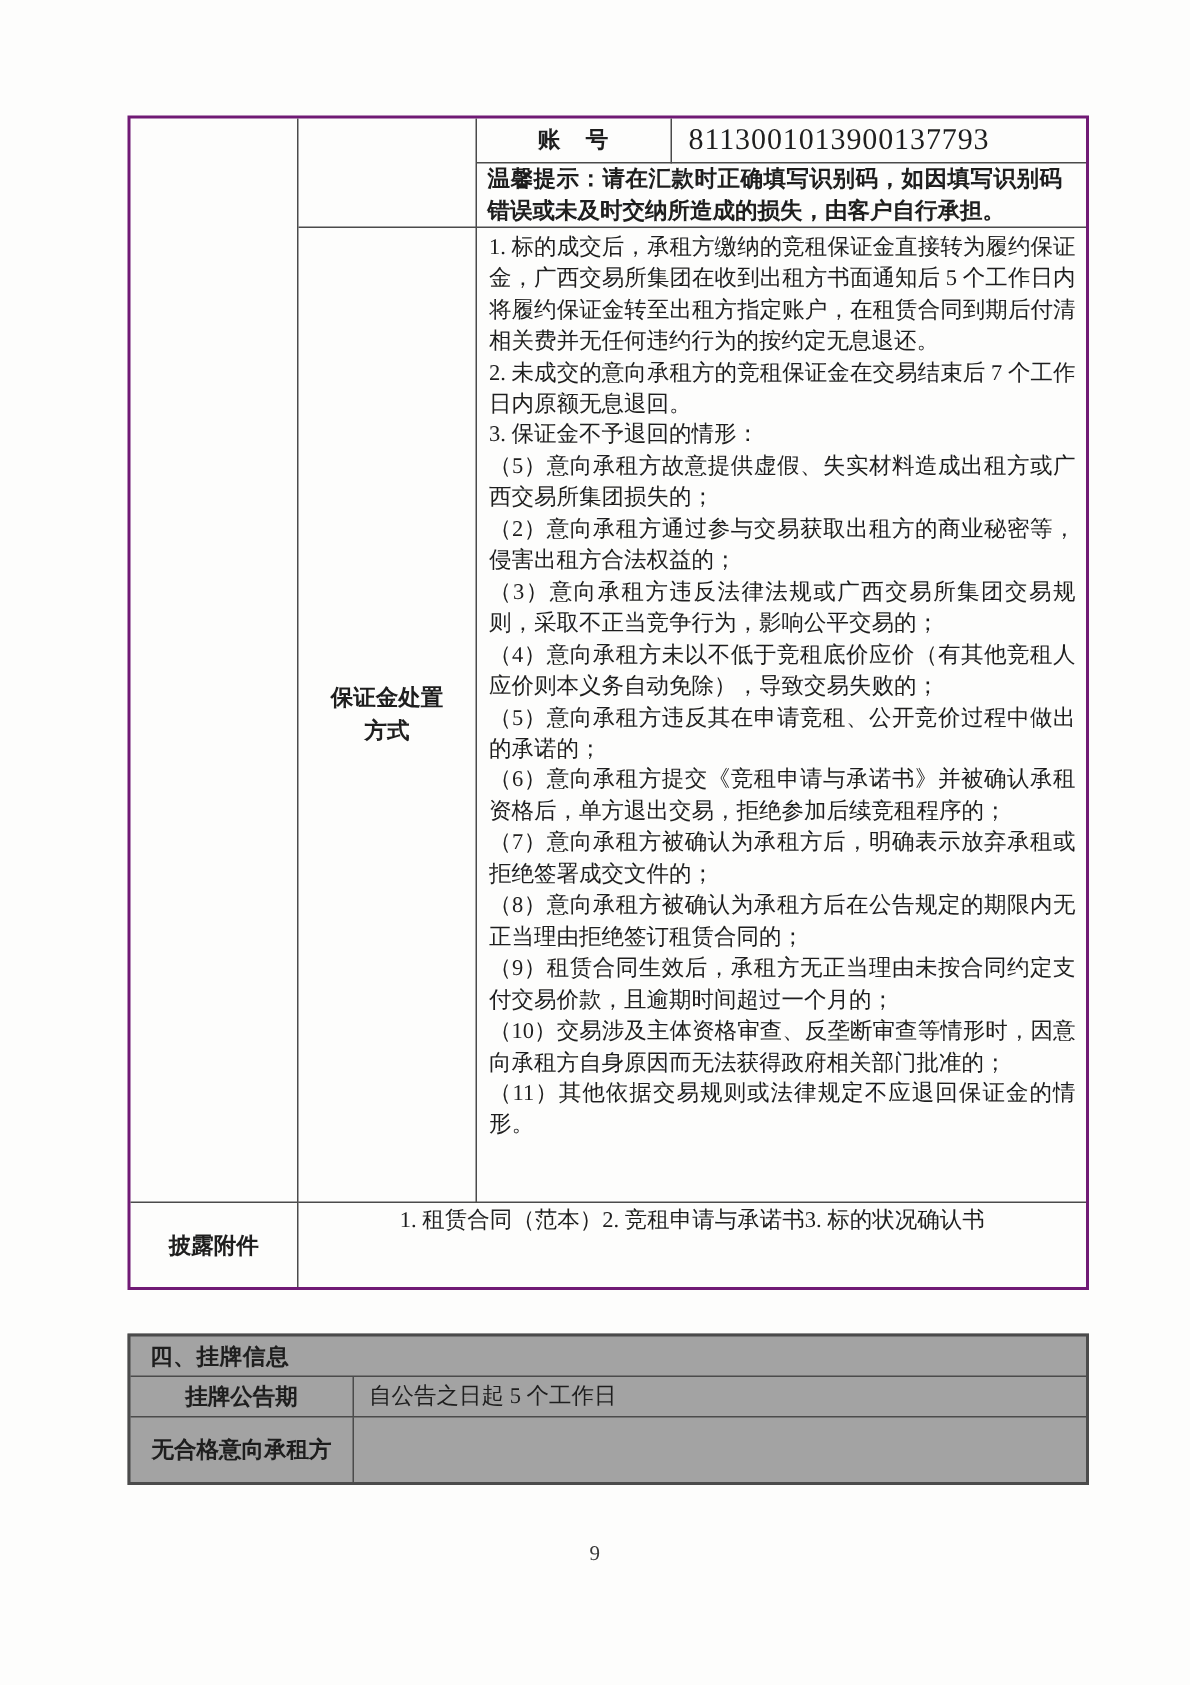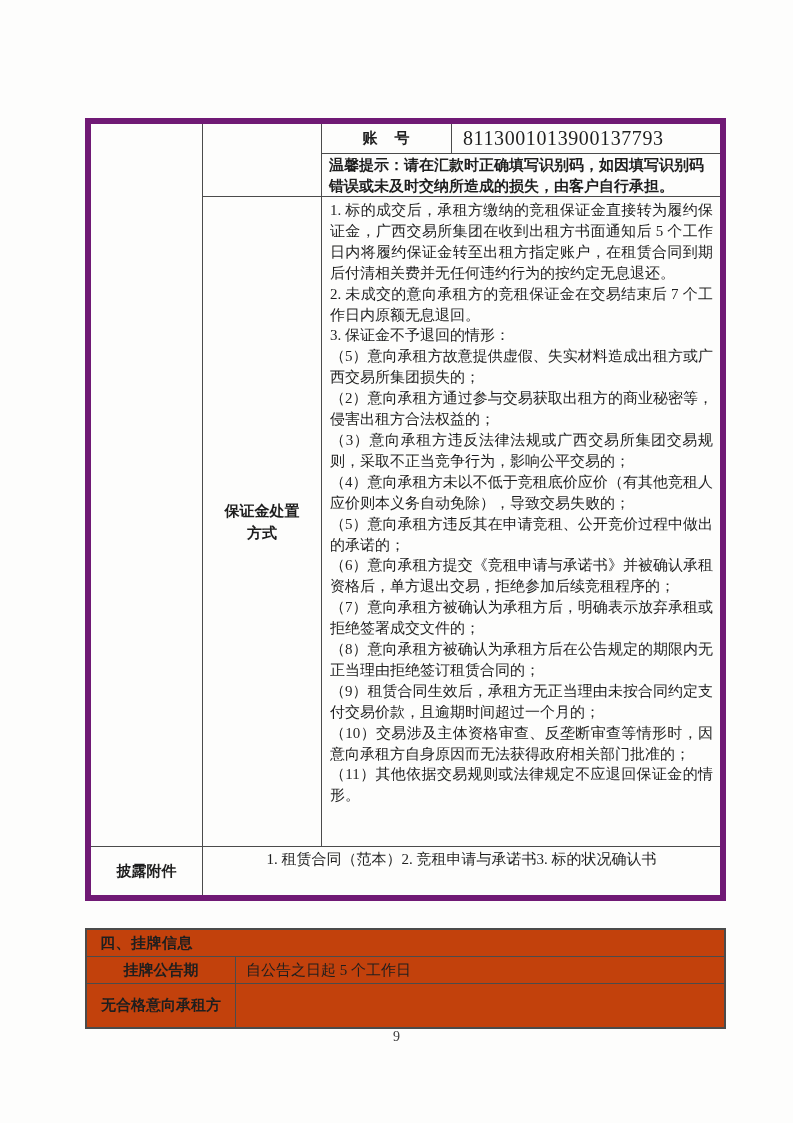--- a/index.html
+++ b/index.html
@@ -9,27 +9,26 @@
     font-family: "Liberation Serif", "DejaVu Serif", serif;
     color: #1e1e1e;
     position: relative;
     overflow: hidden;
   }
   .page { position: absolute; inset: 0; }
 
   
   .tbl1 {
     position: absolute; left: 85px; top: 77px; width: 641px; height: 783px;
-    border: 6px solid #701a75;
+    border: 2px solid #701a75;
     display: grid; box-sizing: border-box;
     grid-template-columns: 112px 119px 130px 1fr;
     grid-template-rows: 30px 43px 650px 1fr;
     background: #fdfdfc;
     font-size: 15px;
-    margin-top: 41px;
   }
   .tbl1 > div { box-sizing: border-box; }
   .bR { border-right: 1.5px solid #4b4b4b; }
   .bB { border-bottom: 1.5px solid #4b4b4b; }
   .cell-col1 { grid-column: 1; grid-row: 1 / 4; }
   .cell-col2-empty { grid-column: 2; grid-row: 1 / 3; }
   .cell-acct-label {
     grid-column: 3; grid-row: 1;
     display: flex; align-items: center; justify-content: center;
     font-weight: bold; letter-spacing: 1px;
@@ -61,26 +60,26 @@
     font-weight: bold;
   }
   .cell-att-body {
     grid-column: 2 / 5; grid-row: 4;
     padding: 3px 10px; line-height: 19.5px;
     display: flex; flex-direction: row; justify-content: center;
   }
 
   
   .tbl2 {
-    position: absolute; left: 85px; top: 928px; width: 641px;
+    position: absolute; left: 85px; top: 889px; width: 641px;
     border: 2px solid #4b4b4b;
     display: grid; box-sizing: border-box;
     grid-template-columns: 149px 1fr;
     grid-template-rows: 27px 27px auto;
-    background: #c2410c;
+    background: #a3a3a3;
     font-size: 15px;
   }
   .tbl2 > div { box-sizing: border-box; }
   .t2-header {
     grid-column: 1 / 3; grid-row: 1;
     display: flex; align-items: center;
     font-weight: bold; padding-left: 13px; letter-spacing: 0.5px;
   }
   .t2-label {
     display: flex; align-items: center; justify-content: center;

